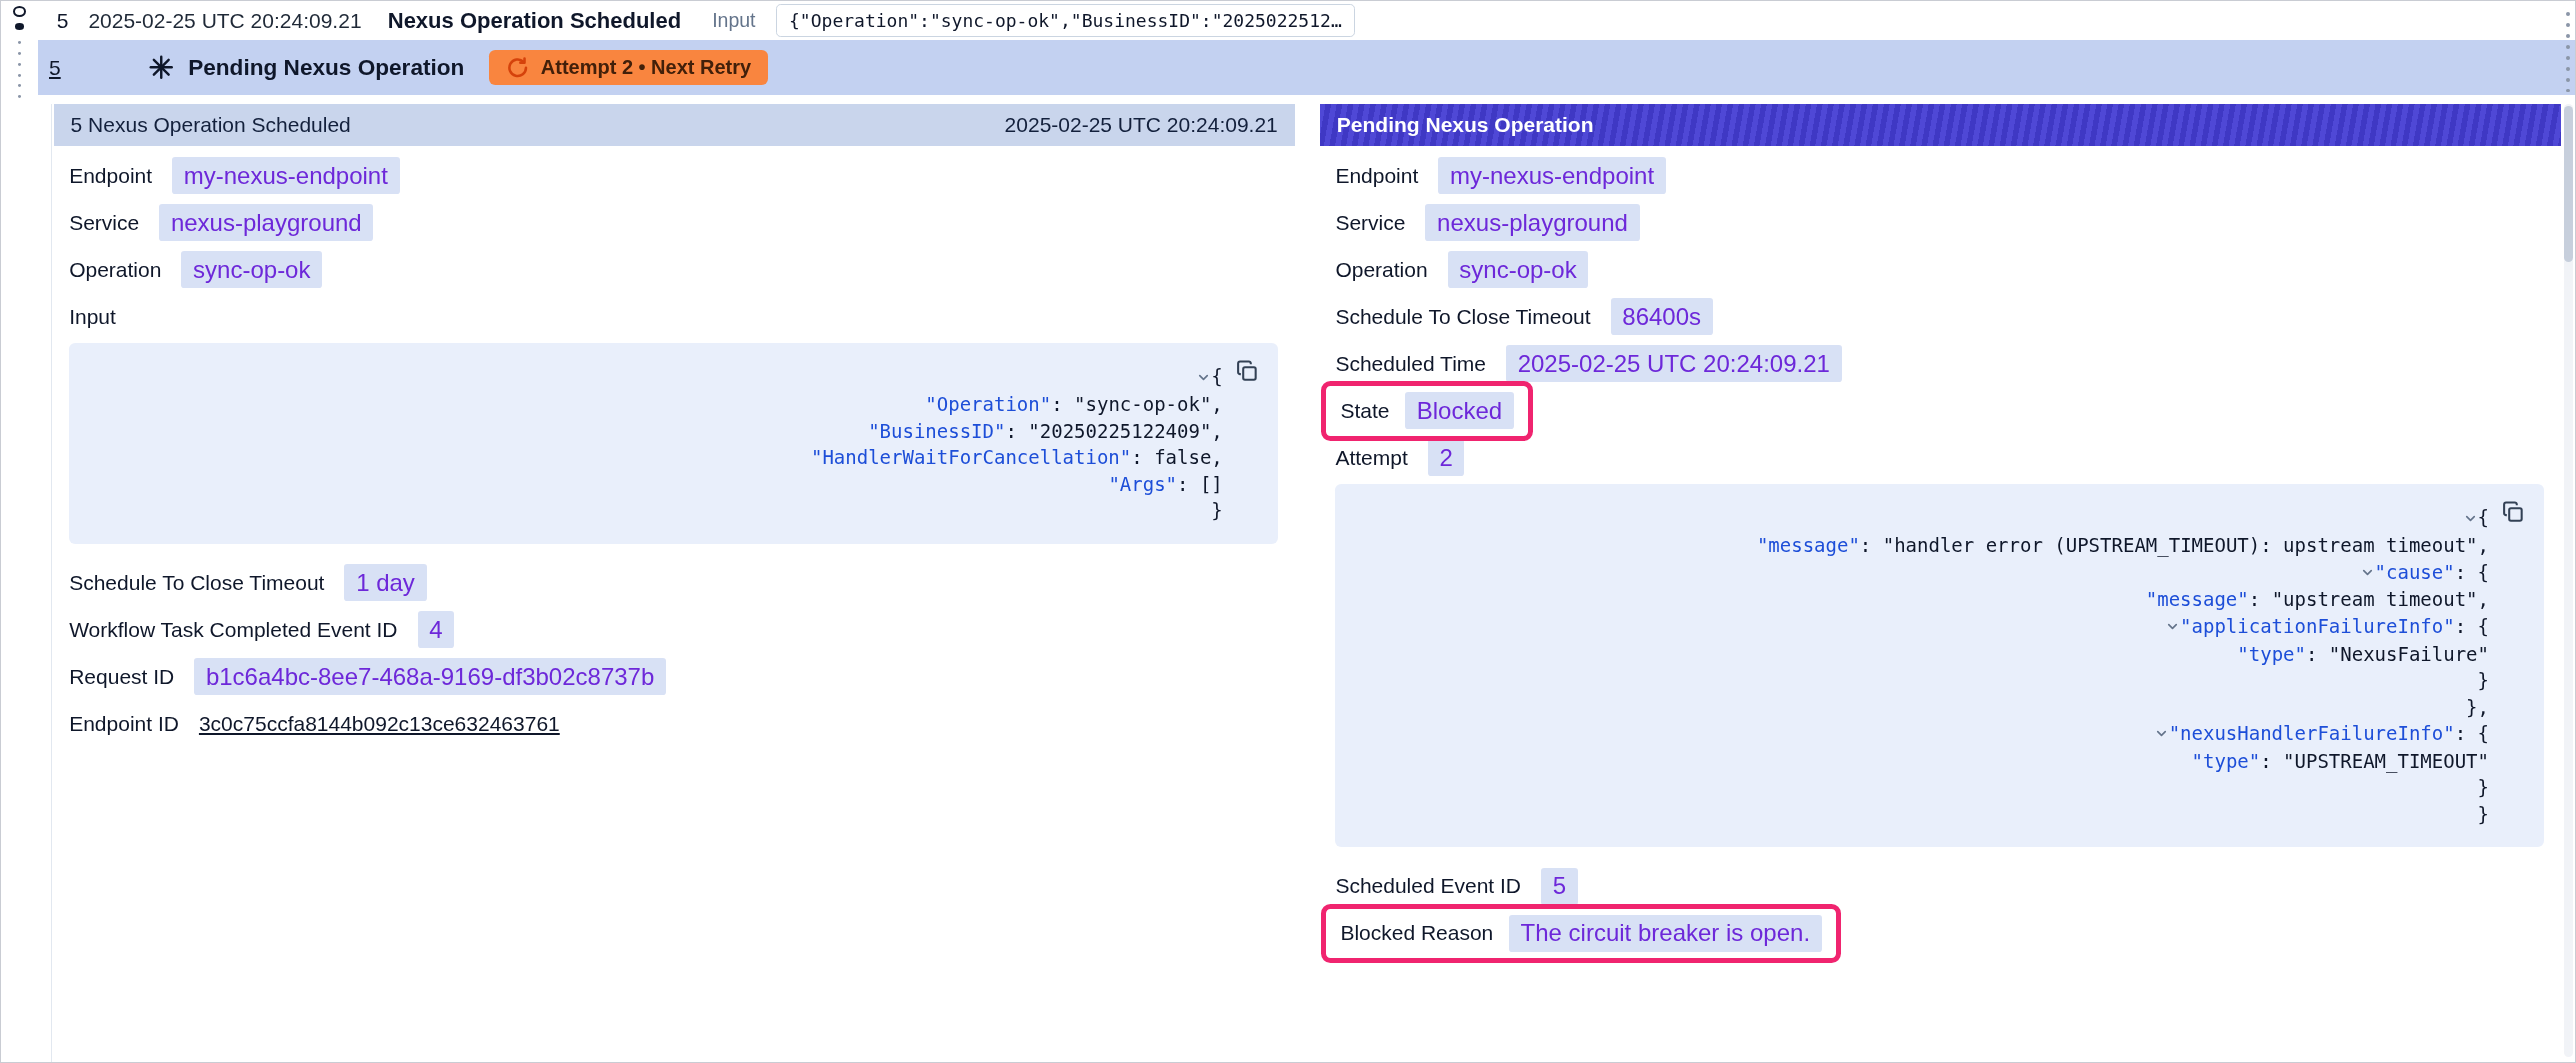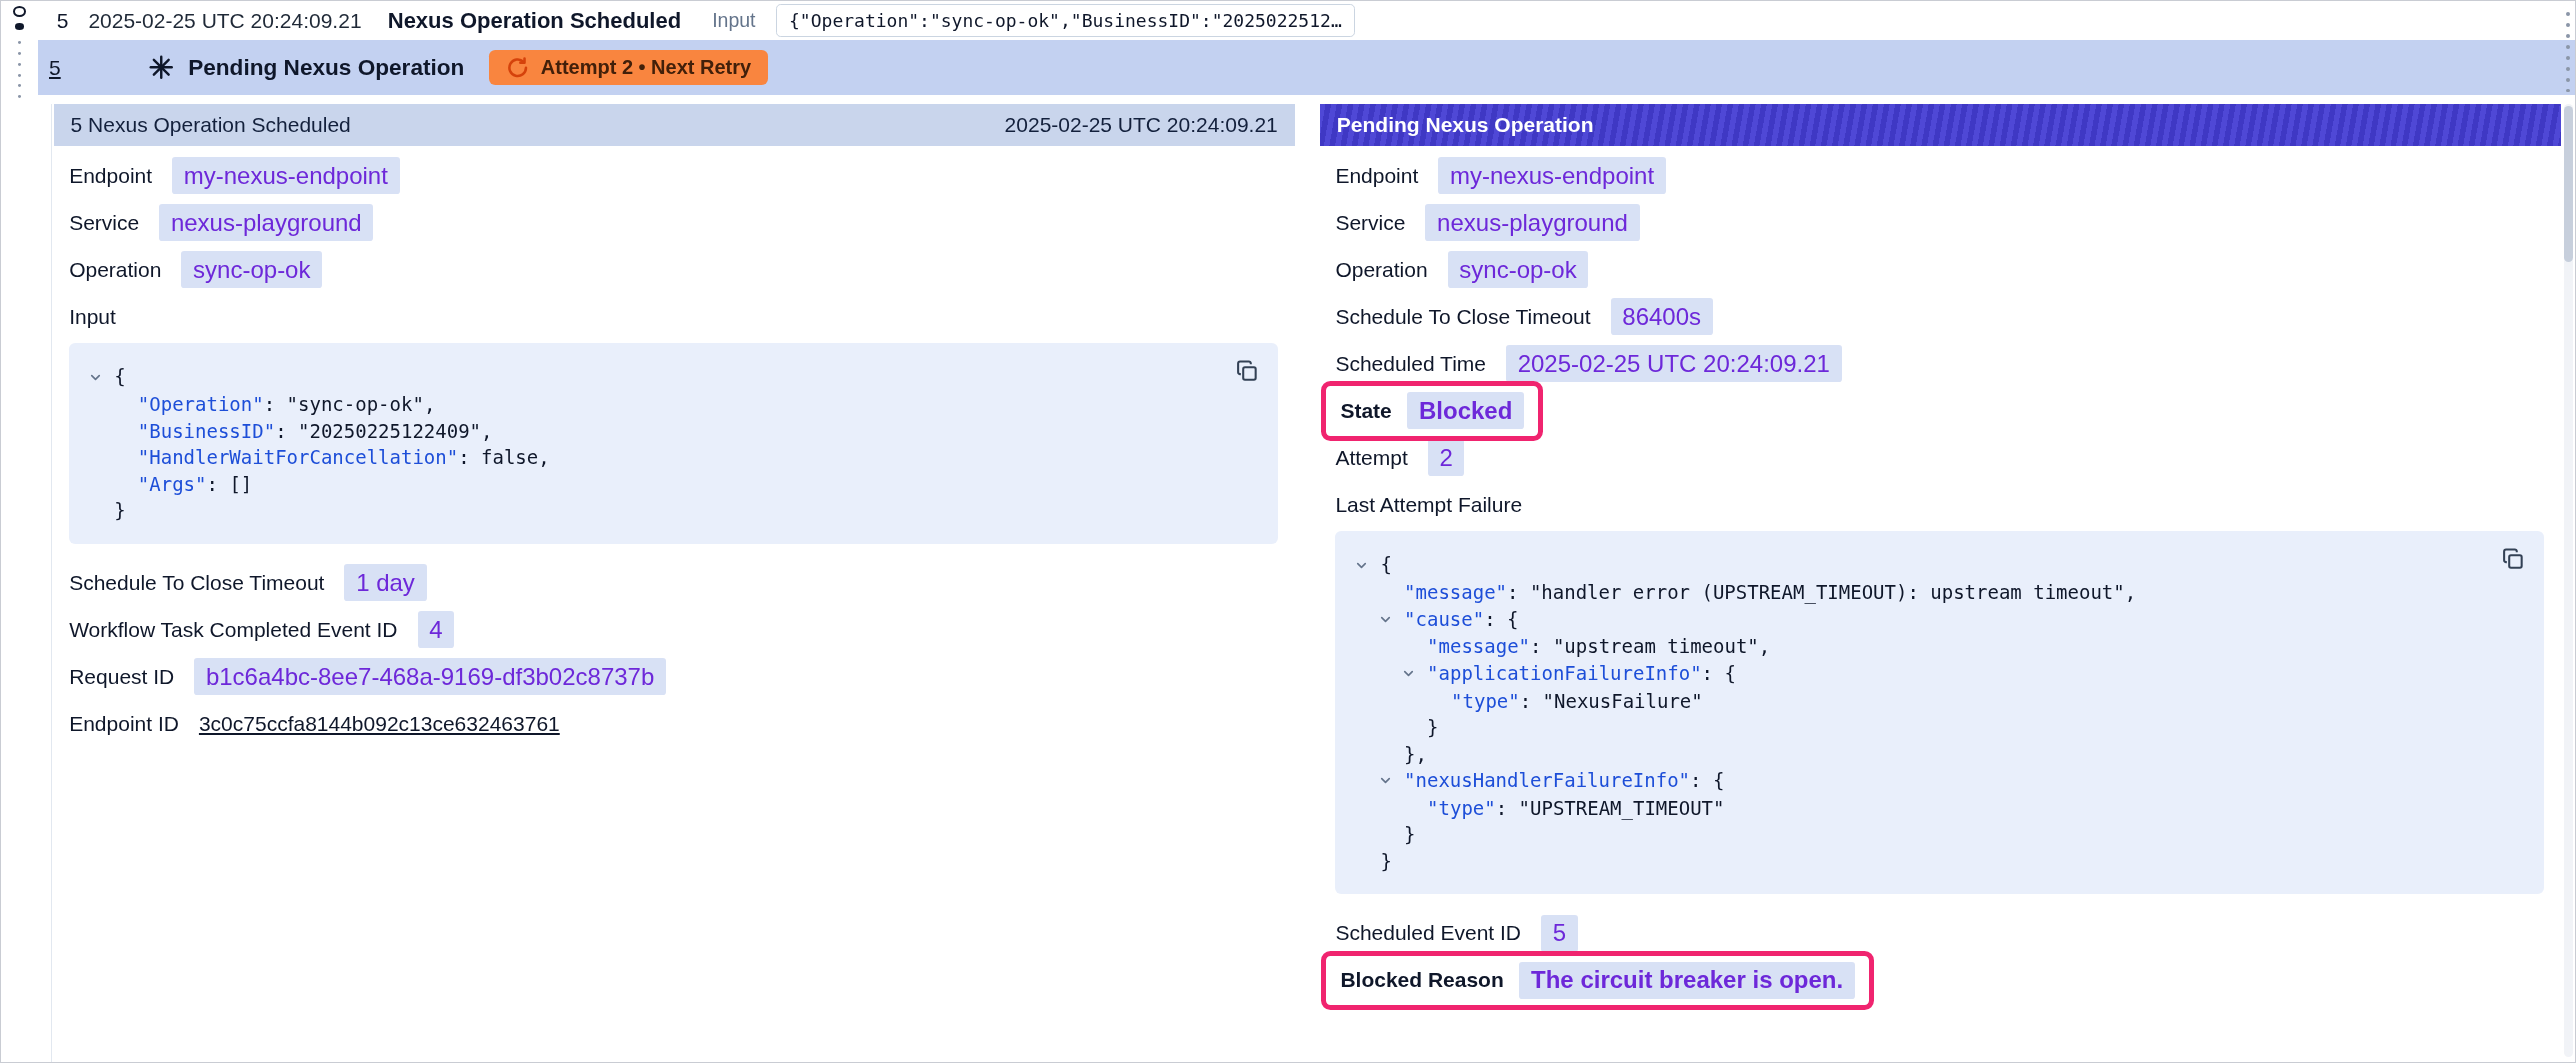--- a/index.html
+++ b/index.html
@@ -46,36 +46,36 @@
   .nexus-icon{margin-left:87px;width:26.5px;height:26.5px;display:inline-flex;}
   .row2-title{font-size:22.6px;font-weight:700;margin-left:14px;}
   .retry-badge{
     margin-left:25px;display:inline-flex;align-items:center;gap:11px;
     background:var(--retry-badge-bg);border-radius:6.2px;padding:6.2px 17px;
     font-size:20px;font-weight:600;color:#42200a;
   }
   .retry-badge svg{display:block;}
   
   .panels{position:absolute;left:50px;top:103px;right:14px;bottom:0;display:flex;gap:25px;border-left:0.8px solid #e2e8f0;padding-left:1.6px;}
-  .panel{flex:1;min-width:0;display:flex;flex-direction:column;}
+  .panel{flex:1;min-width:0;display:flex;flex-direction:column;text-align:right;}
   .panel-header{height:42px;flex:0 0 42px;display:flex;align-items:center;justify-content:space-between;padding:0 17px;font-size:21px;}
   .panel.left .panel-header{background:var(--panel-header);color:#13203c;}
   .panel.right .panel-header{
     background:repeating-linear-gradient(100deg,var(--pending-header-stripe) 0 5.5px,var(--pending-header) 5.5px 11px);
     color:#fff;font-weight:600;
   }
   .panel-body{padding:6.2px 0 0 9.4px;}
   .field-row{display:flex;align-items:center;min-height:47px;gap:20px;font-size:21px;padding-left:6.2px;}
   .field-label{color:#0f172a;white-space:nowrap;}
   .chip{background:var(--chip);border-radius:3.1px;padding:4.7px 11.7px;font-size:24px;color:#6d28d9;white-space:nowrap;}
   .link-underline{color:#0f172a;text-decoration:underline;font-size:21px;cursor:pointer;}
   .annotated{
     display:inline-flex;align-items:center;gap:15.6px;
     border:5.5px solid var(--annotation);border-radius:9.4px;
-    padding:6.2px 14px;margin:-11px 0 -11px -14px;position:relative;z-index:2;font-weight:bold;
+    padding:6.2px 14px;margin:-11px 0 -11px -14px;position:relative;z-index:2;
   }
   
   .code-block{
     position:relative;margin:3.1px 17px 15.6px 6.2px;background:var(--code-bg);border-radius:6.2px;
     padding:20px 55px 20px 18.7px;font-family:"DejaVu Sans Mono",monospace;font-size:19px;line-height:26.5px;color:#0f172a;
   }
   .code-line{white-space:pre;}
   .code-gutter{display:inline-block;width:26.5px;margin-left:-26.5px;vertical-align:middle;}
   .seg-k{color:var(--json-key);}
   .seg-s,.seg-b,.seg-p{color:#0f172a;}
@@ -207,23 +207,20 @@
         <div class="field-row">
           <span class="annotated">
             <span class="field-label">State</span>
             <span class="chip">Blocked</span>
           </span>
         </div>
         <div class="field-row">
           <span class="field-label">Attempt</span>
           <span class="chip">2</span>
         </div>
-        <div class="field-row">
-          <span class="field-label">Last Attempt Failure</span>
-        </div>
         <div class="code-block">
           <button class="copy-btn">
             <svg width="26" height="26" viewBox="0 0 24 24" fill="none" stroke="#334155" stroke-width="1.9" stroke-linejoin="round">
               <rect x="8.5" y="8.5" width="11.5" height="11.5" rx="1.6"></rect>
               <path d="M15.5 5.7V5a1.8 1.8 0 0 0-1.8-1.8H5.6A1.8 1.8 0 0 0 3.8 5v8.1a1.8 1.8 0 0 0 1.8 1.8h.7"></path>
             </svg>
           </button>
           <div class="code-line" style="padding-left: 26.5px;"><span class="code-gutter"><svg width="15" height="15" viewBox="0 0 24 24" fill="none" stroke="#64748b" stroke-width="2.6" stroke-linecap="round" stroke-linejoin="round">
                 <polyline points="6 9 12 15 18 9"></polyline>
               </svg></span><span class="seg-p">{</span></div>

